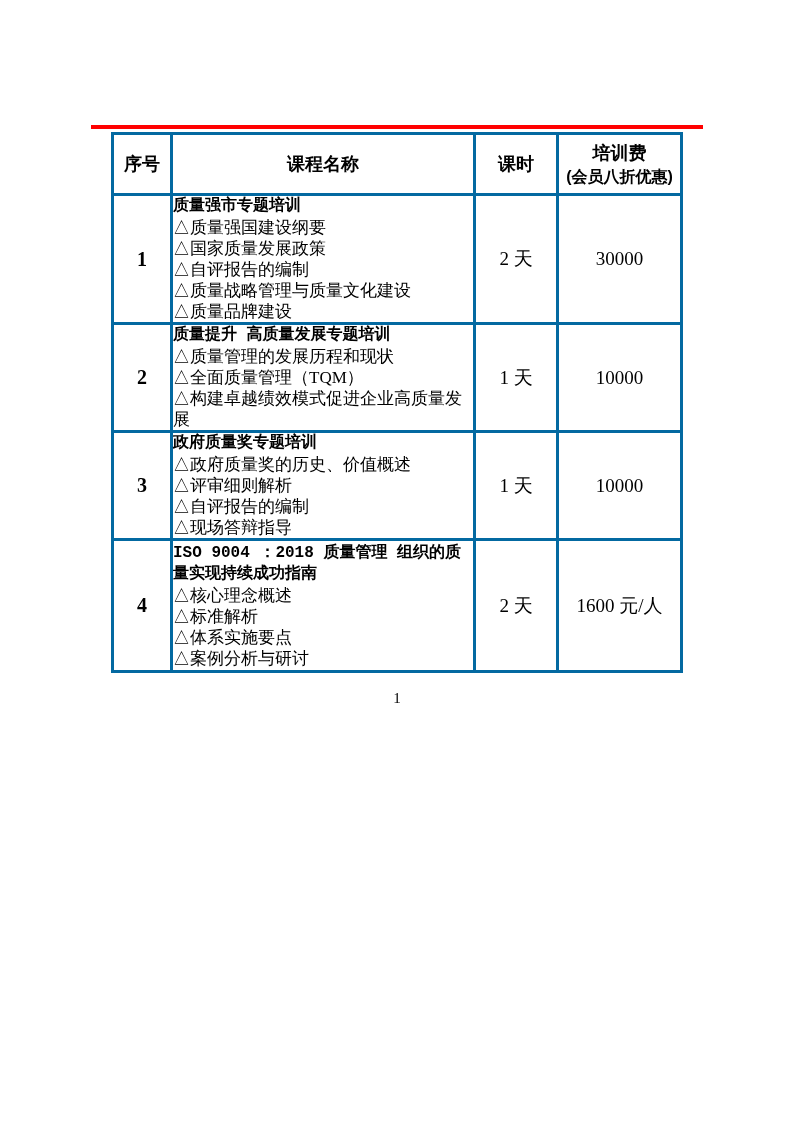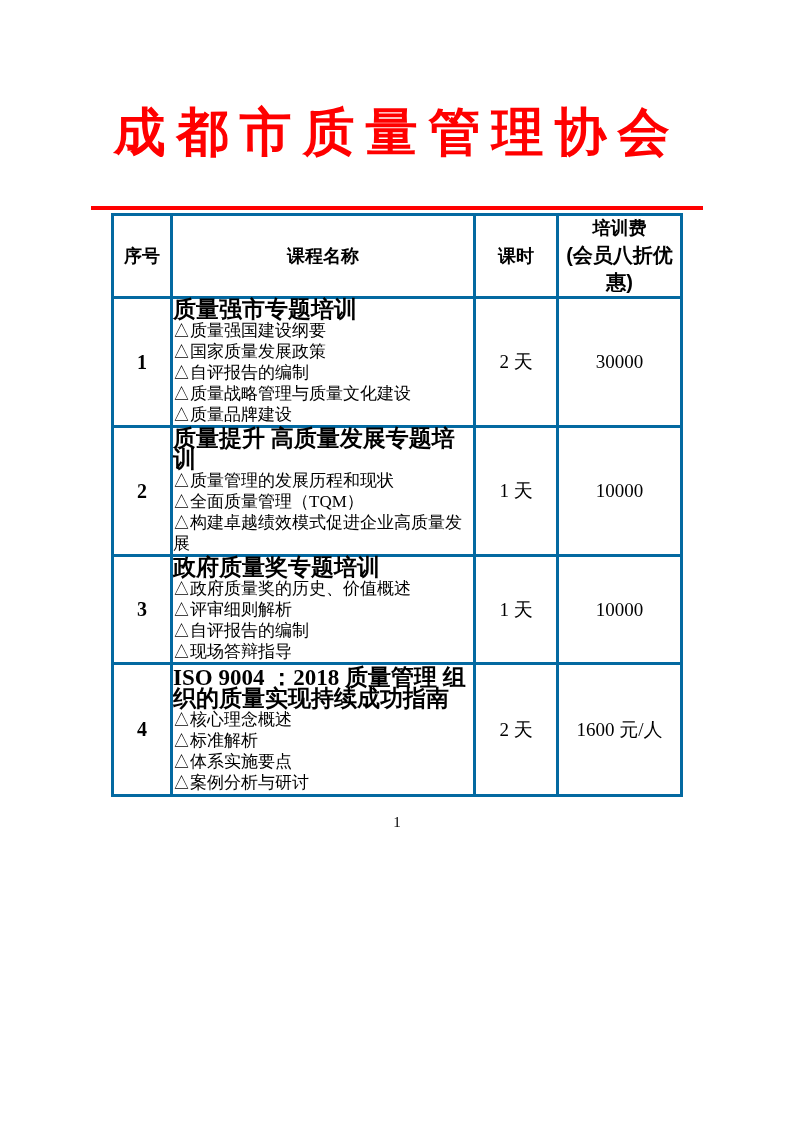--- a/index.html
+++ b/index.html
@@ -60,37 +60,37 @@
     vertical-align: middle;
   }
   table.plan thead th {
     height: 58px;
     font-family: "Liberation Sans", sans-serif;
     font-weight: bold;
     font-size: 18px;
     text-align: center;
   }
   .fee-note {
-    font-size: 20px;
+    font-size: 16px;
     font-weight: bold;
     margin-top: 2px;
   }
   td.cell-index {
     text-align: center;
     font-family: "Liberation Serif", serif;
     font-weight: bold;
     font-size: 20px;
   }
   td.cell-course {
     padding: 5px 6px 5px 8px;
   }
   .course-title {
-    font-family: Liberation Serif, serif;
+    font-family: Liberation Mono, monospace;
     font-weight: bold;
-    font-size: 23px;
+    font-size: 16px;
     line-height: 21px;
   }
   .course-item {
     font-family: "Liberation Serif", serif;
     font-size: 17px;
     line-height: 21px;
   }
   td.cell-hours, td.cell-fee {
     text-align: center;
     font-family: "Liberation Serif", serif;
@@ -107,21 +107,20 @@
     font-size: 15px;
     font-family: "Liberation Serif", serif;
   }
 </style>
 </head>
 <body>
 
 <div class="page">
 
   <h1 class="doc-title">
-    <div>成都市质量管理协会</div>
   </h1>
 
   <div class="rule"></div>
 
 
   <table class="plan">
     <colgroup>
       <col style="width:59px">
       <col style="width:303px">
       <col style="width:83px">

